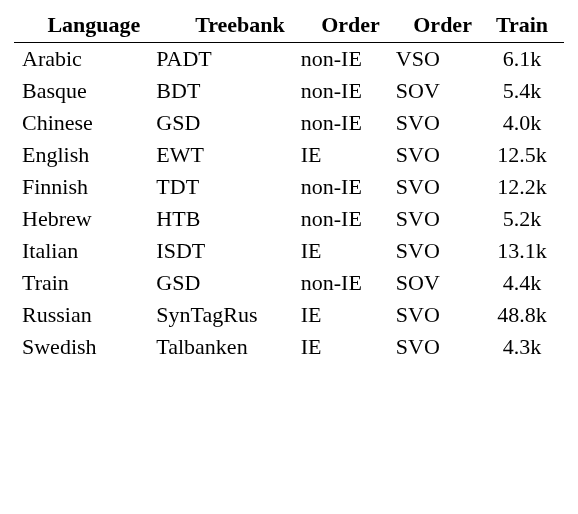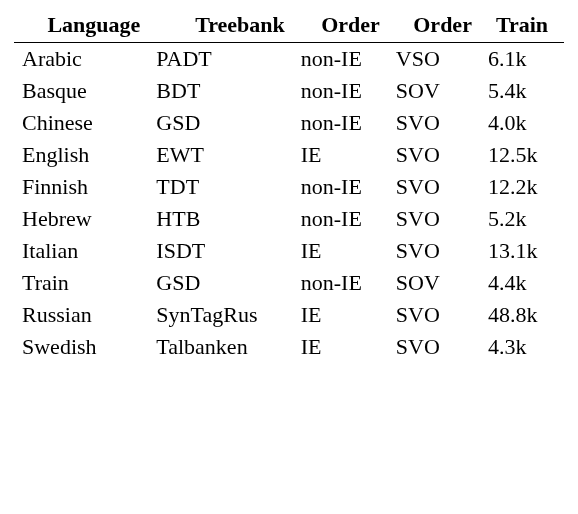--- a/index.html
+++ b/index.html
@@ -28,21 +28,21 @@
     }
     th:last-child {
       text-align: center;
     }
     td {
       text-align: left;
       padding: 3px 8px;
       white-space: nowrap;
     }
     td.train {
-      text-align: left;
+      text-align: center;
       margin-top: 34px;
     }
   </style>
 </head>
 <body>
 
 <table>
   <thead>
     <tr>
       <th>Language</th>

